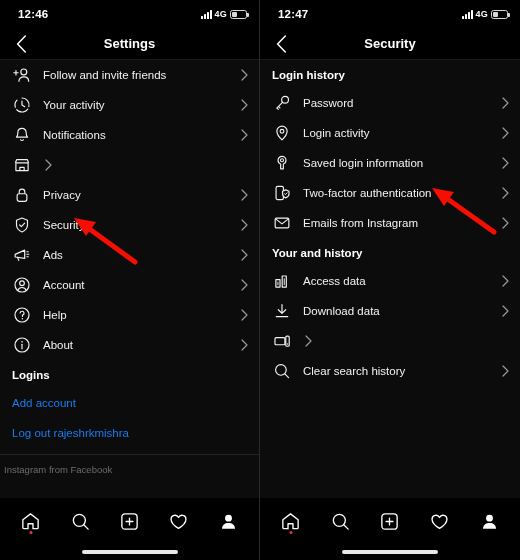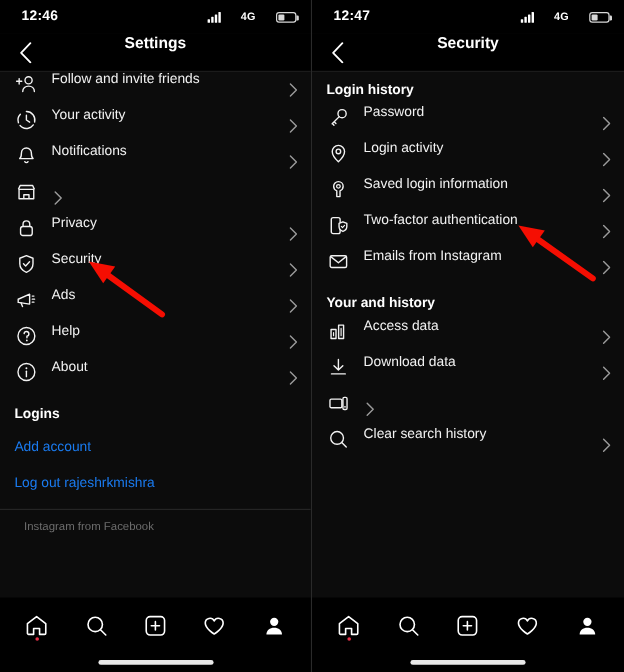--- a/index.html
+++ b/index.html
@@ -19,21 +19,21 @@
   .phone.left { border-right:1px solid #2a2a2a; }
 
   
   .statusbar {
     height:28px; flex:0 0 28px;
     background:#000;
     display:flex; align-items:center; justify-content:space-between;
     padding:0 12px 0 18px;
   }
   .clock { color:#fff; font-size:11.5px; font-weight:bold; letter-spacing:.2px; }
-  .status-right { display:flex; align-items:center; gap:17px; }
+  .status-right { display:flex; align-items:center; gap:3px; }
   .bars { display:flex; align-items:flex-end; gap:1px; height:9px; }
   .bars i { display:block; width:2px; background:#fff; border-radius:.5px; }
   .bars i:nth-child(1){height:3px;}
   .bars i:nth-child(2){height:5px;}
   .bars i:nth-child(3){height:7px;}
   .bars i:nth-child(4){height:9px;}
   .net { color:#fff; font-size:9px; font-weight:bold; letter-spacing:.2px; }
   .batt {
     width:17px; height:9px; border:1.2px solid #d8d8d8; border-radius:2.5px;
     position:relative; display:flex; align-items:center; padding:1px;
@@ -41,21 +41,21 @@
   .batt::after {
     content:""; position:absolute; right:-3px; top:2.4px;
     width:1.8px; height:4px; background:#d8d8d8; border-radius:0 1px 1px 0;
   }
   .batt span { display:block; height:100%; width:42%; background:#d8d8d8; border-radius:1px; }
 
   
   .navhead {
     height:32px; flex:0 0 32px;
     background:#000;
-    display:flex; align-items:flex-start;
+    display:flex; align-items:center;
     position:relative;
     border-bottom:1px solid #1b1b1b;
   }
   .backbtn {
     width:42px; height:32px;
     display:flex; align-items:center; justify-content:center;
     cursor:pointer;
   }
   .backbtn svg { display:block; }
   .navtitle {
@@ -64,21 +64,21 @@
   }
 
   
   .content { flex:1 1 auto; background:#0c0c0c; overflow:hidden; }
   .section-title {
     color:#fff; font-size:11.5px; font-weight:bold;
     padding:9px 12px 7px 12px;
   }
   .row {
     height:30px;
-    display:flex; 
+    display:flex; align-items:center;
     padding:0 10px 0 12px;
     cursor:pointer;
   }
   .row .ico {
     width:20px; height:20px; flex:0 0 20px;
     display:flex; align-items:center; justify-content:center;
     margin-right:11px;
   }
   .row .ico svg { display:block; }
   .row .label {
@@ -87,21 +87,21 @@
   }
   .row .chev { flex:0 0 10px; display:flex; align-items:center; justify-content:center; }
 
   .link-row {
     height:30px; display:flex; align-items:center;
     padding:0 12px; cursor:pointer;
   }
   .link-row span { color:#1a7bf0; font-size:11.5px;text-align:right; }
 
   .divider { height:1px; background:#252525; margin:6px 0 0 0; }
-  .footnote { color:#6d6d6d; font-size:9.5px; padding:9px 12px 0 20px; }
+  .footnote { color:#6d6d6d; font-size:9.5px; padding:9px 12px 0 4px; }
 
   
   .tabbar {
     flex:0 0 62px; height:62px;
     background:#000;
     display:flex; flex-direction:column;
   }
   .tabs {
     flex:1 1 auto;
     display:flex; align-items:center; justify-content:space-around;
@@ -258,20 +258,35 @@
           </svg>
         </span>
         <span class="label">Ads</span>
         <span class="chev">
           <svg width="7" height="12" viewBox="0 0 7 12">
               <path d="M1 1l5 5-5 5" fill="none" stroke="#9a9a9a" stroke-width="1.2" stroke-linecap="round" stroke-linejoin="round"></path>
             </svg>
         </span>
       </div>
 
+      <div class="row">
+        <span class="ico">
+          <svg width="18" height="18" viewBox="0 0 20 20">
+            <circle cx="10" cy="10" r="7.8" fill="none" stroke="#f2f2f2" stroke-width="1.3"></circle>
+            <circle cx="10" cy="8.1" r="2.6" fill="none" stroke="#f2f2f2" stroke-width="1.3"></circle>
+            <path d="M5.2 16.2c.9-2.3 2.7-3.4 4.8-3.4s3.9 1.1 4.8 3.4" fill="none" stroke="#f2f2f2" stroke-width="1.3" stroke-linecap="round"></path>
+          </svg>
+        </span>
+        <span class="label">Account</span>
+        <span class="chev">
+          <svg width="7" height="12" viewBox="0 0 7 12">
+              <path d="M1 1l5 5-5 5" fill="none" stroke="#9a9a9a" stroke-width="1.2" stroke-linecap="round" stroke-linejoin="round"></path>
+            </svg>
+        </span>
+      </div>
 
       <div class="row">
         <span class="ico">
           <svg width="18" height="18" viewBox="0 0 20 20">
             <circle cx="10" cy="10" r="7.8" fill="none" stroke="#f2f2f2" stroke-width="1.3"></circle>
             <path d="M7.9 7.8a2.2 2.2 0 1 1 2.6 2.4v1.4" fill="none" stroke="#f2f2f2" stroke-width="1.3" stroke-linecap="round"></path>
             <circle cx="10.4" cy="14.1" r=".85" fill="#f2f2f2"></circle>
           </svg>
         </span>
         <span class="label">Help</span>

